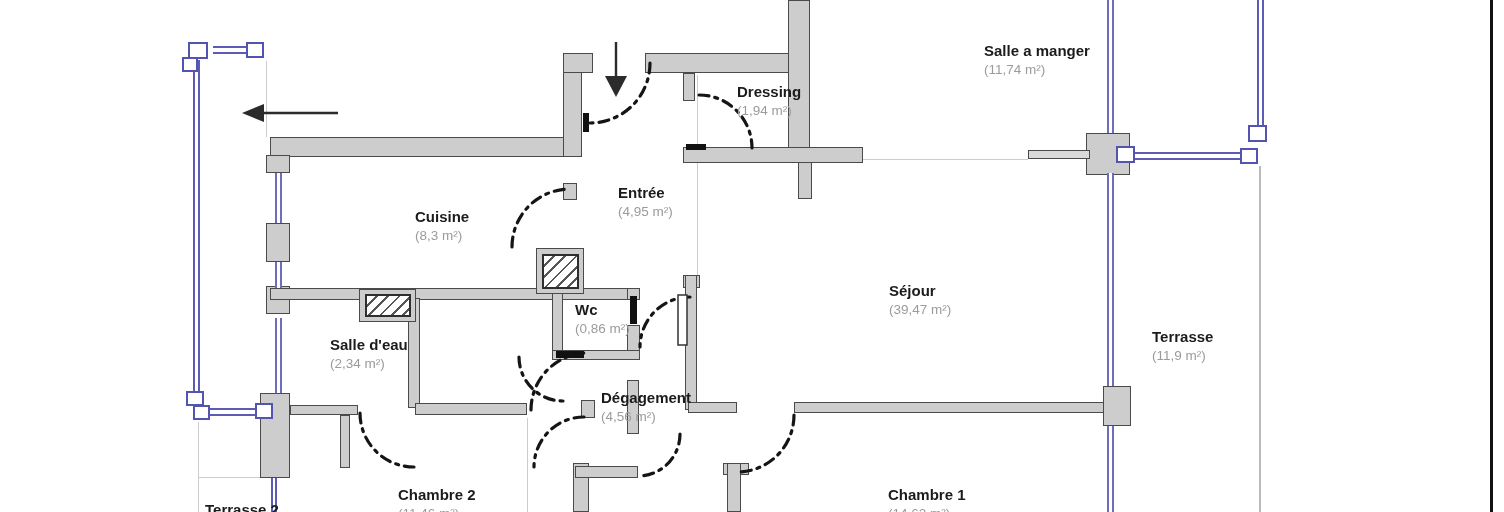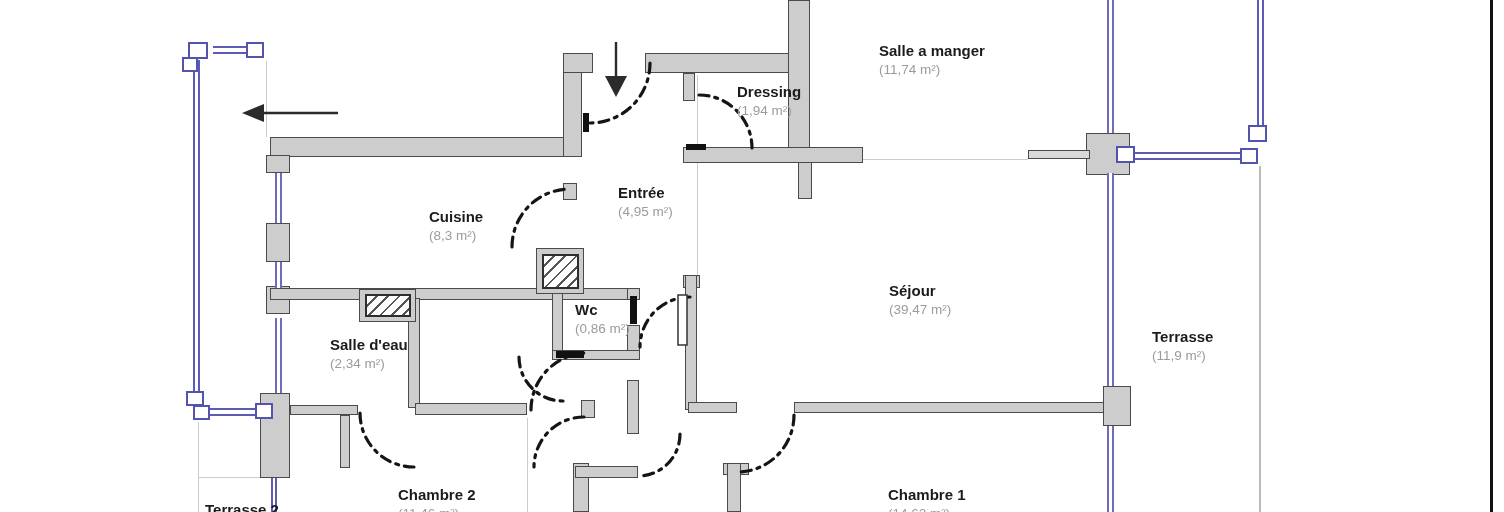--- a/index.html
+++ b/index.html
@@ -126,48 +126,52 @@
     <g fill="#2b2b2b" stroke="none">
       <polygon points="616,97 605,76 627,76"></polygon>
       <polygon points="242,113 264,104 264,122"></polygon>
     </g>
   </svg>
 
   <div class="room-label" style="left:737px;top:83px;">
       <div class="rn">Dressing</div>
       <div class="ra">(1,94 m²)</div>
     </div>
-  <div class="room-label" style="left:879px;top:42px;">
+  <div class="room-label" style="left:984px;top:42px;">
       <div class="rn">Salle a manger</div>
       <div class="ra">(11,74 m²)</div>
     </div>
   <div class="room-label" style="left:618px;top:184px;">
       <div class="rn">Entrée</div>
       <div class="ra">(4,95 m²)</div>
     </div>
-  <div class="room-label" style="left:429px;top:208px;">
+  <div class="room-label" style="left:415px;top:208px;">
       <div class="rn">Cuisine</div>
       <div class="ra">(8,3 m²)</div>
     </div>
   <div class="room-label" style="left:889px;top:282px;">
       <div class="rn">Séjour</div>
       <div class="ra">(39,47 m²)</div>
     </div>
   <div class="room-label" style="left:1152px;top:328px;">
       <div class="rn">Terrasse</div>
       <div class="ra">(11,9 m²)</div>
     </div>
   <div class="room-label" style="left:575px;top:301px;">
       <div class="rn">Wc</div>
       <div class="ra">(0,86 m²)</div>
     </div>
   <div class="room-label" style="left:330px;top:336px;">
       <div class="rn">Salle d'eau</div>
       <div class="ra">(2,34 m²)</div>
     </div>
+  <div class="room-label" style="left:601px;top:389px;">
+      <div class="rn">Dégagement</div>
+      <div class="ra">(4,56 m²)</div>
+    </div>
   <div class="room-label" style="left:398px;top:486px;">
       <div class="rn">Chambre 2</div>
       <div class="ra">(11,46 m²)</div>
     </div>
   <div class="room-label" style="left:888px;top:486px;">
       <div class="rn">Chambre 1</div>
       <div class="ra">(14,62 m²)</div>
     </div>
   <div class="room-label" style="left:205px;top:501px;">
       <div class="rn">Terrasse 2</div>

